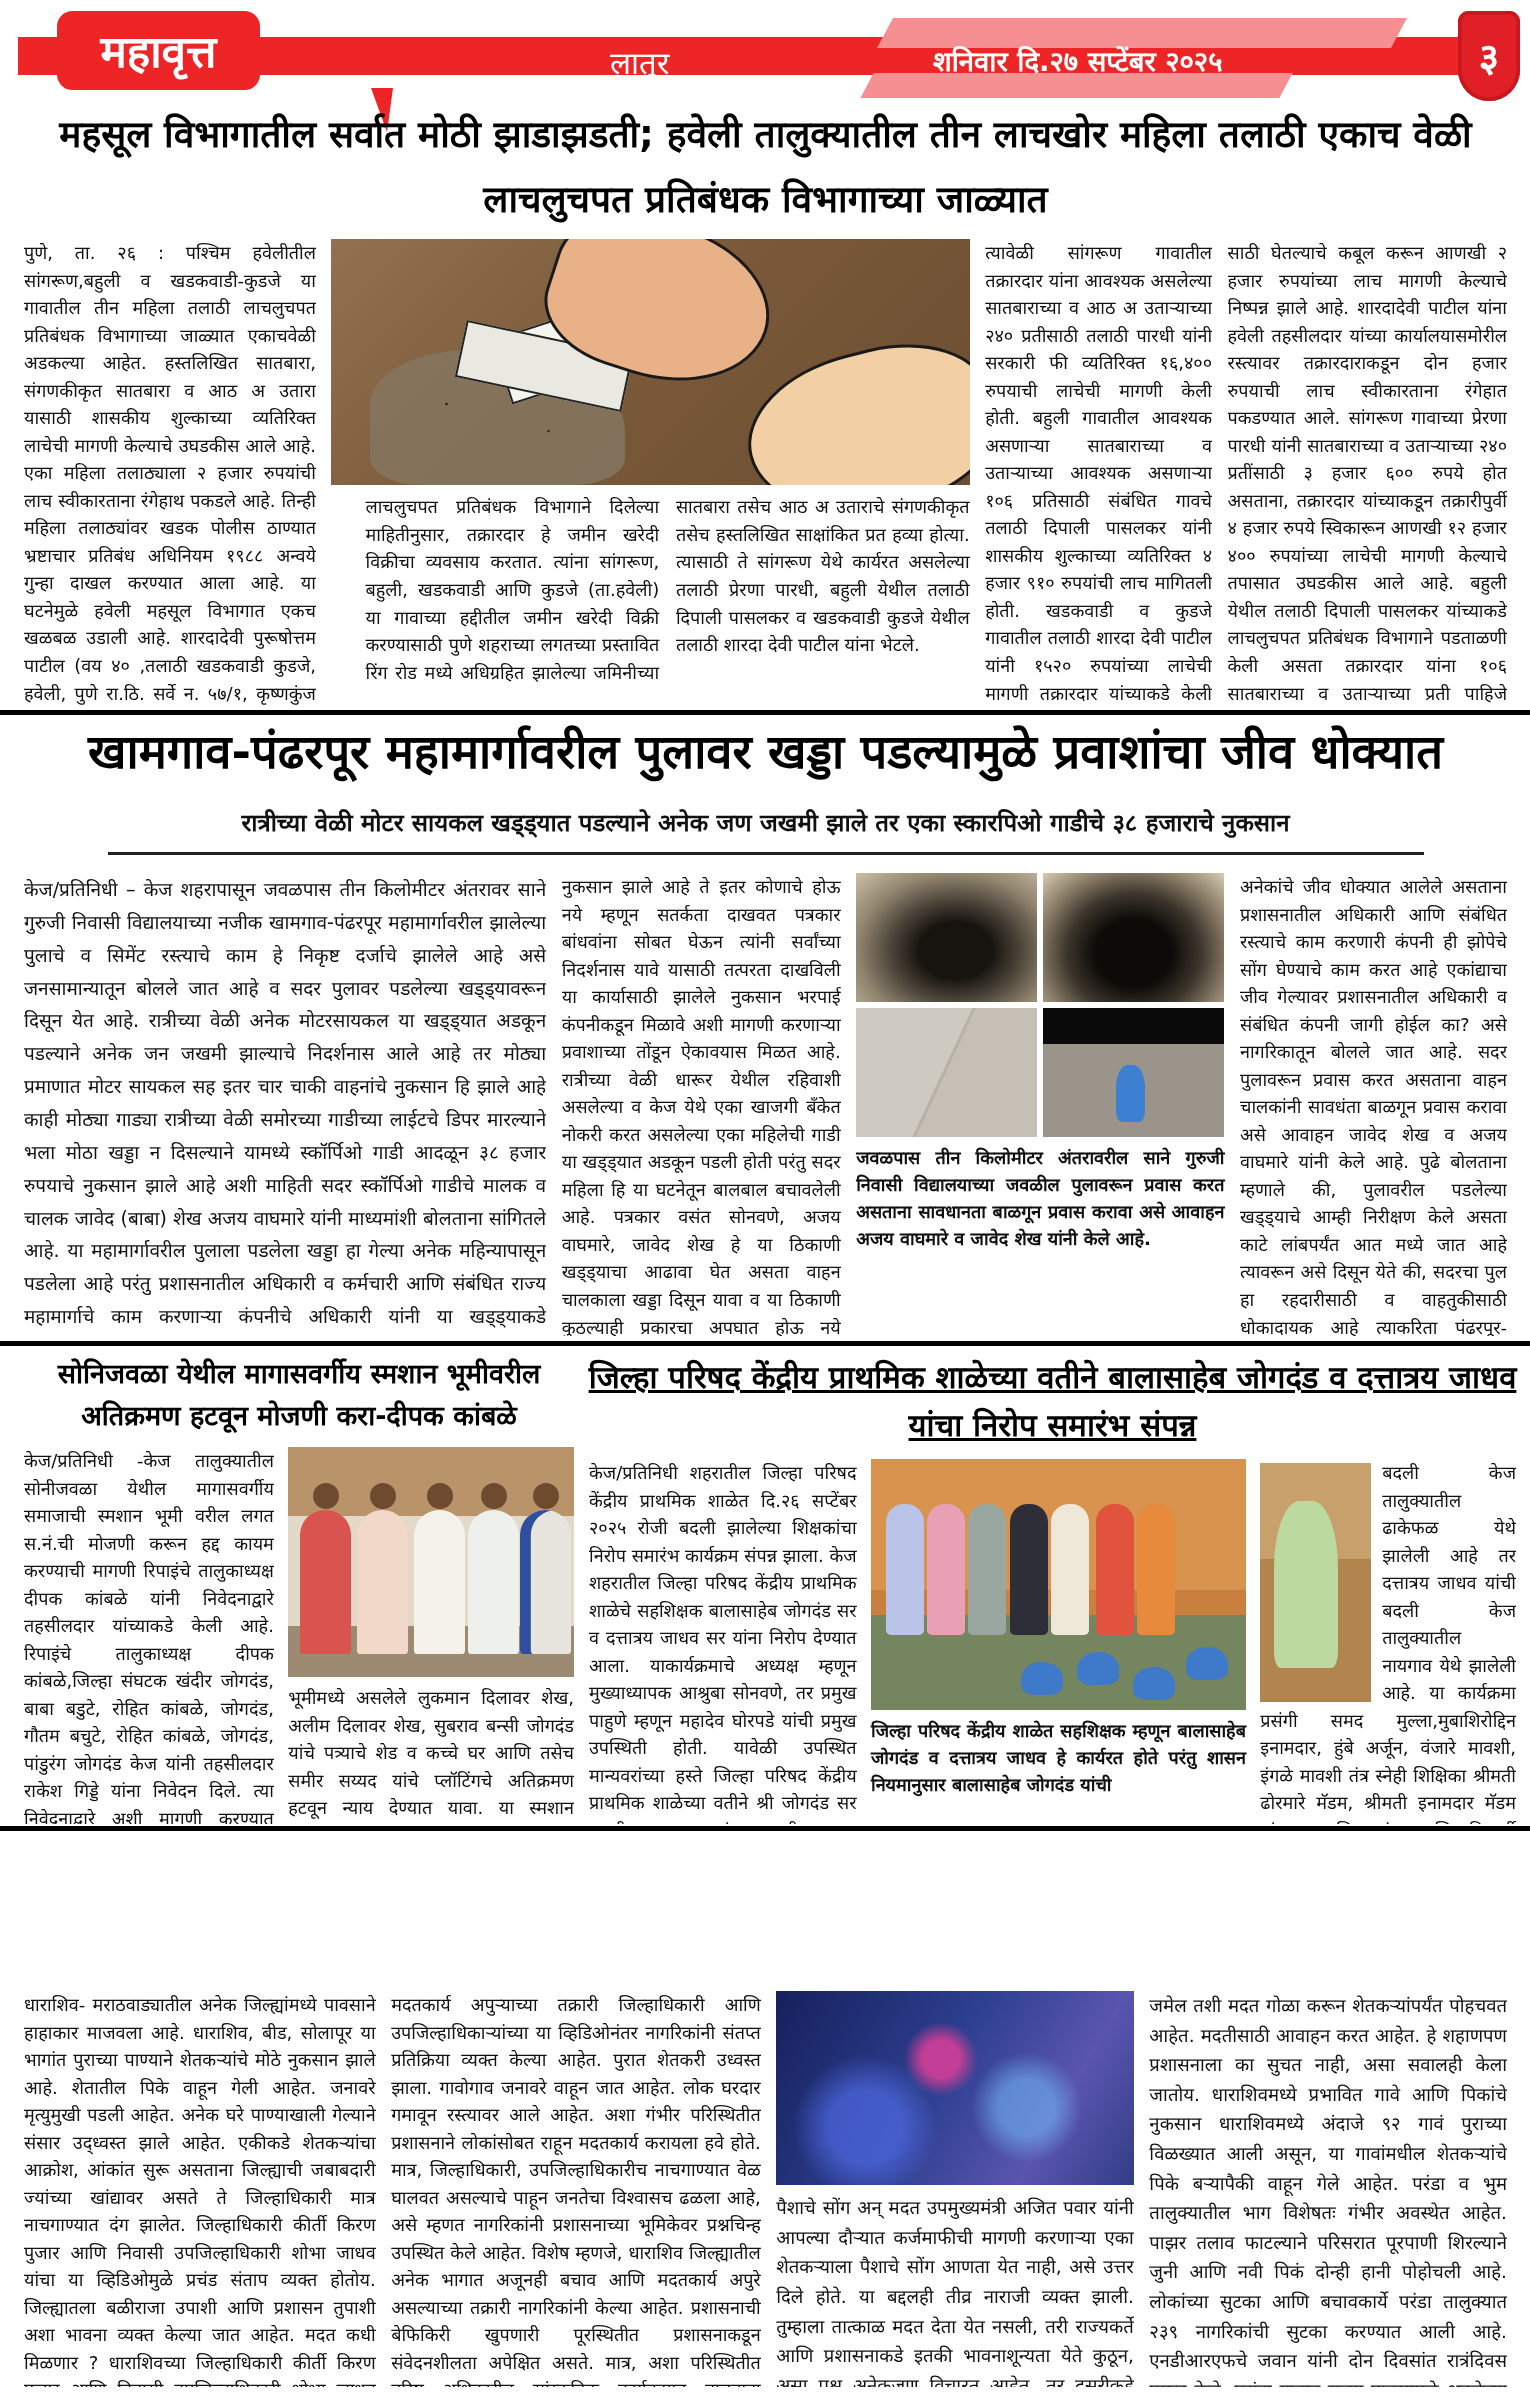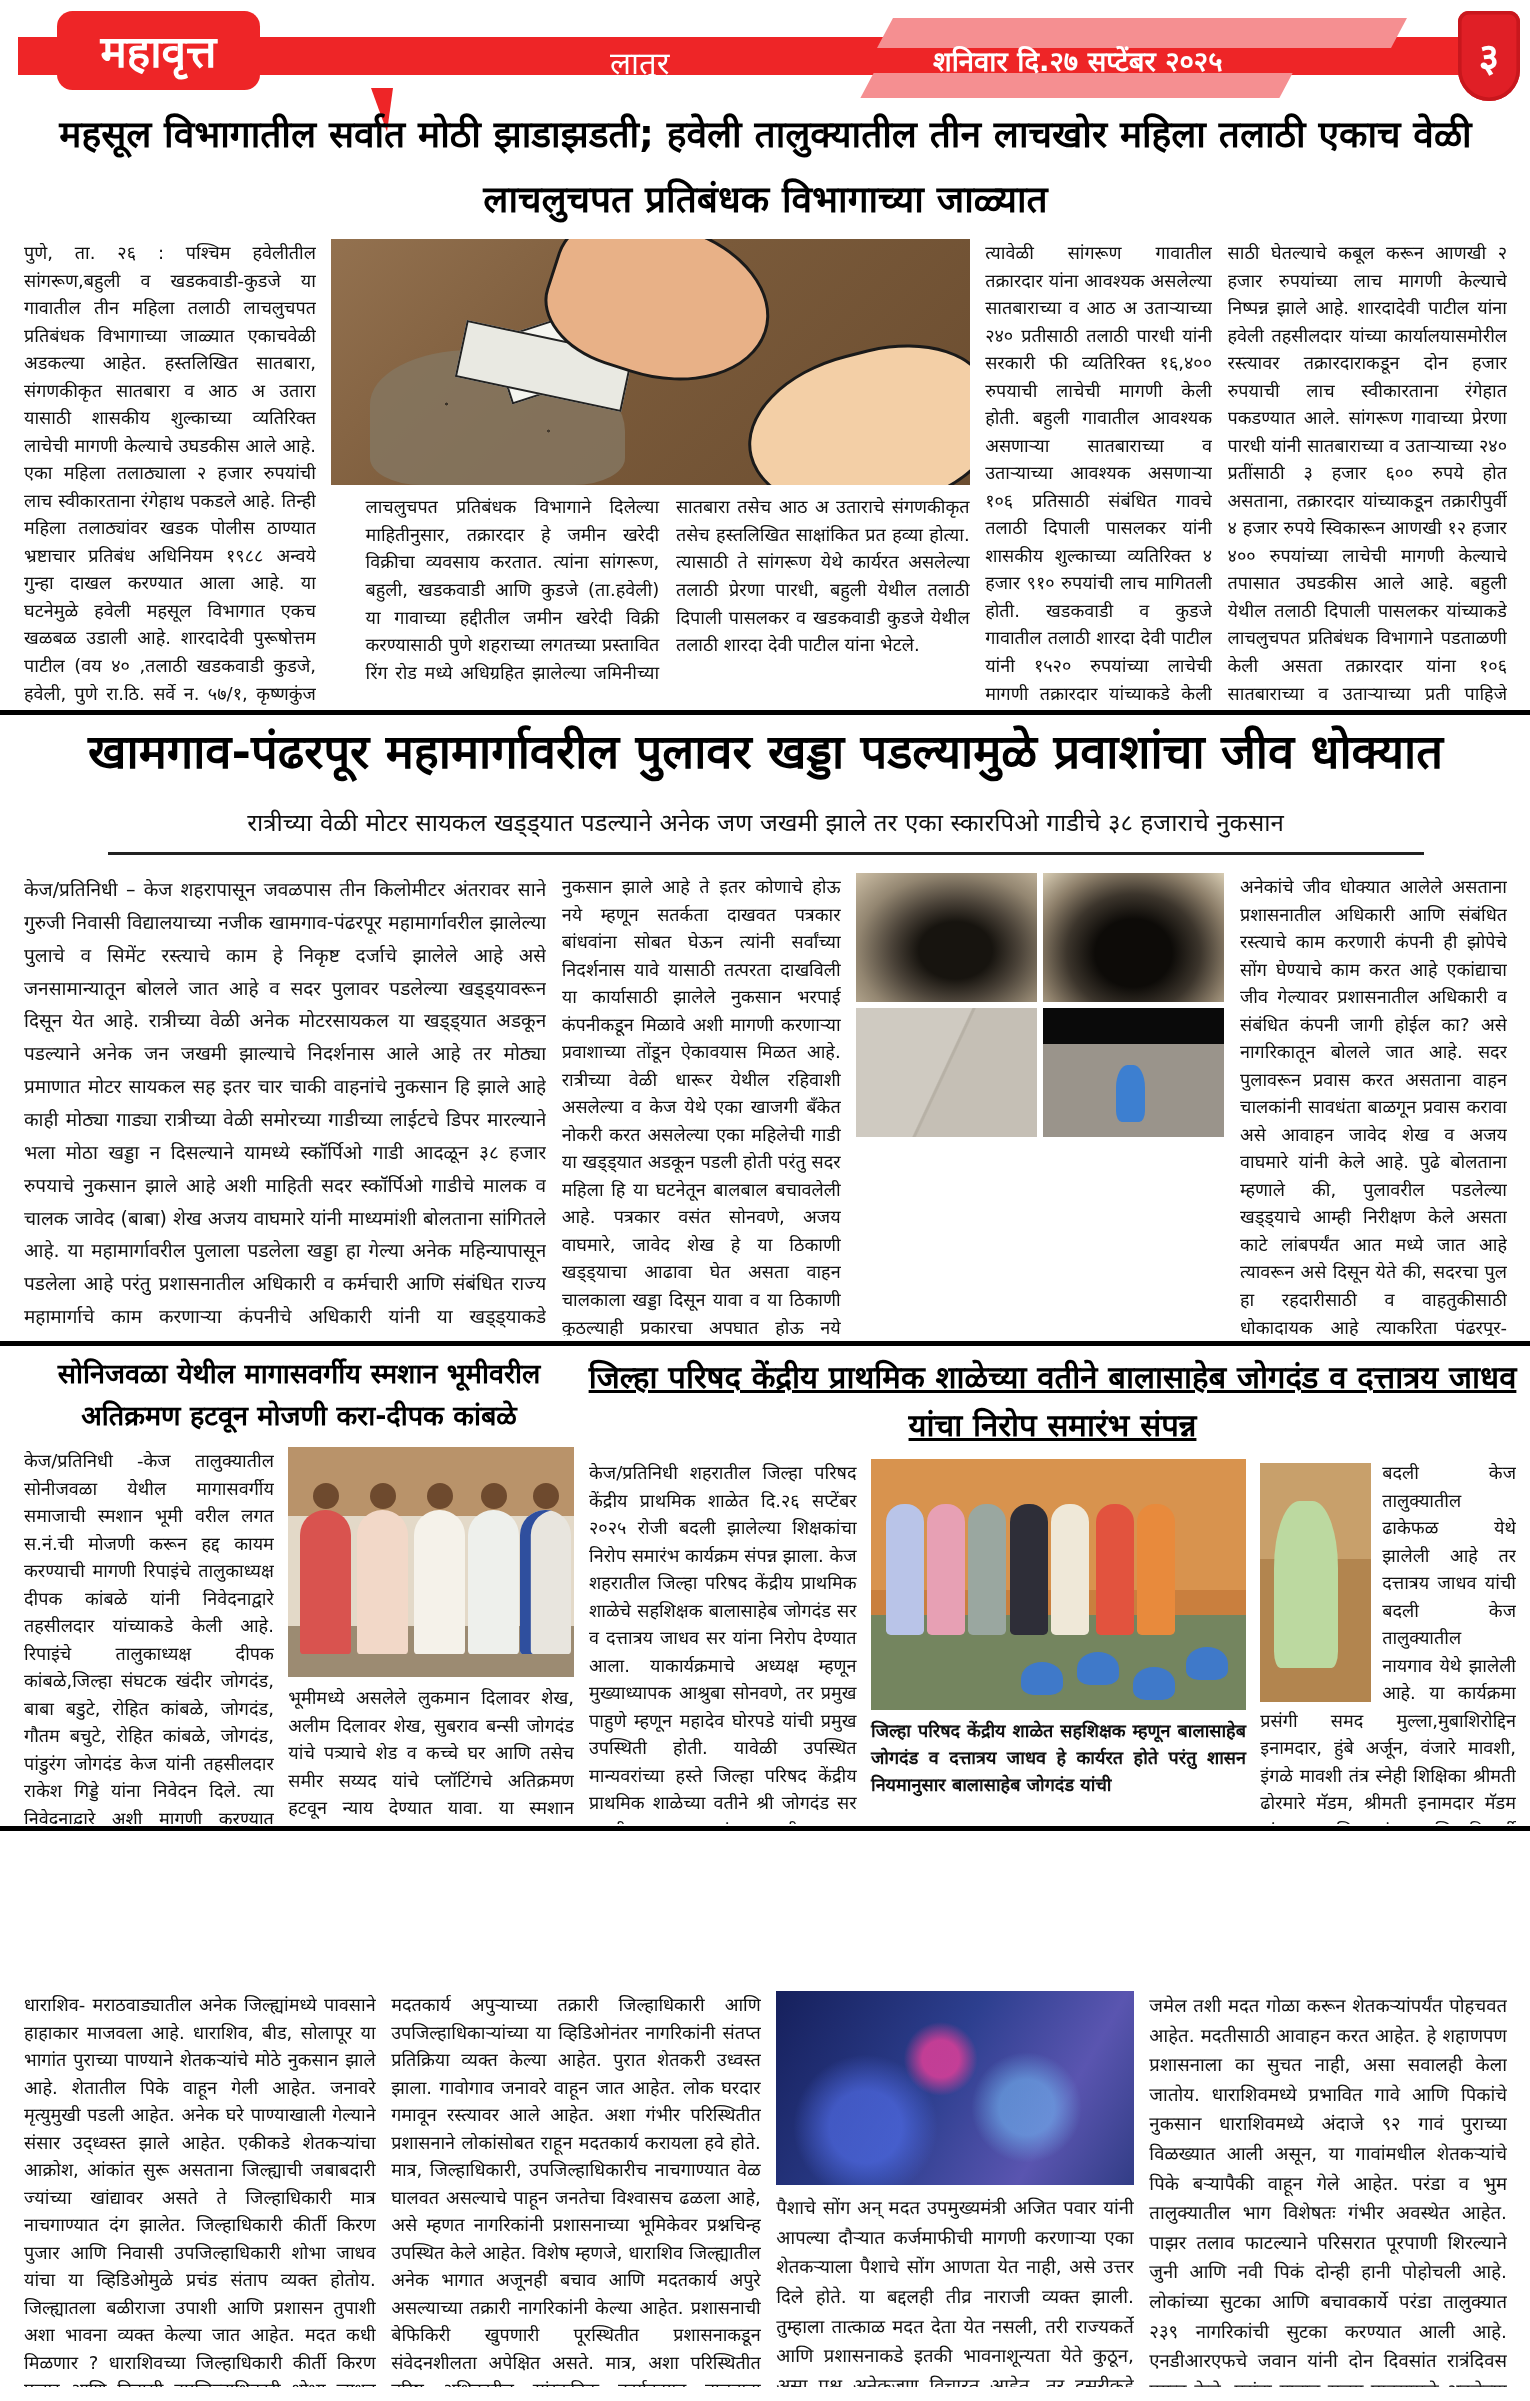--- a/index.html
+++ b/index.html
@@ -16,21 +16,21 @@
   .city{position:absolute;left:610px;top:41px;color:#ffffff;font-size:31px;font-weight:normal;}
   .mdate{position:absolute;left:933px;top:42px;color:#ffffff;font-size:27.5px;font-weight:bold;}
   .page-badge{position:absolute;left:1458px;top:10.8px;width:62px;height:90px;background:#e01f26;
               border-radius:10.8px 10.8px 31px 31px;display:flex;align-items:center;justify-content:center;
               box-shadow:inset 0 0 0 3.6px #c8171d;}
   .page-badge span{color:#ffffff;font-size:39px;font-weight:bold;}
   
   .headline{position:absolute;text-align:center;font-weight:bold;color:#000;}
   .h-a1{left:33px;width:1465px;top:103px;font-size:37px;line-height:1.75;}
   .h-a2{left:12px;width:1507px;top:721px;font-size:47px;line-height:1.3;}
-  .sub-a2{left:72px;width:1387px;top:808px;font-size:24px;line-height:1.3;font-weight:normal;text-align:center;position:absolute;}
+  .sub-a2{left:72px;width:1387px;top:808px;font-size:24px;line-height:1.3;font-weight:bold;text-align:center;position:absolute;}
   .sub-rule{position:absolute;left:108px;width:1316px;top:852px;height:3px;background:#222;}
   .h-a3{left:18px;width:562px;top:1353px;font-size:27px;line-height:1.55;}
   .h-a4{left:586px;width:933px;top:1353px;font-size:31px;line-height:1.55;text-decoration:underline;}
   .h-a5{left:24px;width:1483px;top:1837px;font-size:38px;line-height:1.75;}
   
   .bodytxt{font-size:18px;line-height:1.53;text-align:justify;overflow:hidden;}
   .row{position:absolute;display:flex;}
   .a1row{left:24px;top:239px;width:1483px;height:468px;gap:15.5px;}
   .a1c1{width:350px;height:468px;}
   .a1mid{width:765px;display:flex;flex-direction:column;gap:8.4px;}
@@ -139,20 +139,21 @@
     <div class="bodytxt a2c2">नुकसान झाले आहे ते इतर कोणाचे होऊ नये म्हणून सतर्कता दाखवत पत्रकार बांधवांना सोबत घेऊन त्यांनी सर्वांच्या निदर्शनास यावे यासाठी तत्परता दाखविली या कार्यासाठी झालेले नुकसान भरपाई कंपनीकडून मिळावे अशी मागणी करणाऱ्या प्रवाशाच्या तोंडून ऐकावयास मिळत आहे. रात्रीच्या वेळी धारूर येथील रहिवाशी असलेल्या व केज येथे एका खाजगी बँकेत नोकरी करत असलेल्या एका महिलेची गाडी या खड्ड्यात अडकून पडली होती परंतु सदर महिला हि या घटनेतून बालबाल बचावलेली आहे. पत्रकार वसंत सोनवणे, अजय वाघमारे, जावेद शेख हे या ठिकाणी खड्ड्याचा आढावा घेत असता वाहन चालकाला खड्डा दिसून यावा व या ठिकाणी कुठल्याही प्रकारचा अपघात होऊ नये याकरिता खड्ड्यात झाडाचे फाटे लावले. सदर पुलाचे काँक्रेट, भिंतीला मोठमोठे तडे जाऊन भेगा पडलेल्या आहेत. सदर पूल अपघात व वाहन चालकांचा मृत्यूचा सापळा बनला की,काय? असा संतप्त सवाल प्रवाशांकडून उपस्थित केला जात आहे. जर एखादी दुर्घटना घडली तर याला जबाबदार कोण राहणार असे अनेक प्रश्न जनसामान्यातून उपस्थित केले जात आहे. यापुलावरील रस्त्यावर पडलेल्या खड्ड्यांमुळे पूर्णपणे मोटारसायकल व भेगा पडलेले आहेत.</div>
     <div class="a2photos">
       <div class="pgrid">
         <div class="tile t-hole1"></div>
         <div class="tile t-hole2"></div>
         <div class="tile t-crack"></div>
         <div class="tile t-road">
             <div class="fig"></div>
           </div>
       </div>
+      <div class="caption">जवळपास तीन किलोमीटर अंतरावरील साने गुरुजी निवासी विद्यालयाच्या जवळील पुलावरून प्रवास करत असताना सावधानता बाळगून प्रवास करावा असे आवाहन अजय वाघमारे व जावेद शेख यांनी केले आहे.</div>
     </div>
     <div class="bodytxt a2c4">अनेकांचे जीव धोक्यात आलेले असताना प्रशासनातील अधिकारी आणि संबंधित रस्त्याचे काम करणारी कंपनी ही झोपेचे सोंग घेण्याचे काम करत आहे एकांद्याचा जीव गेल्यावर प्रशासनातील अधिकारी व संबंधित कंपनी जागी होईल का? असे नागरिकातून बोलले जात आहे. सदर पुलावरून प्रवास करत असताना वाहन चालकांनी सावधंता बाळगून प्रवास करावा असे आवाहन जावेद शेख व अजय वाघमारे यांनी केले आहे. पुढे बोलताना म्हणाले की, पुलावरील पडलेल्या खड्ड्याचे आम्ही निरीक्षण केले असता काटे लांबपर्यंत आत मध्ये जात आहे त्यावरून असे दिसून येते की, सदरचा पुल हा रहदारीसाठी व वाहतुकीसाठी धोकादायक आहे त्याकरिता पंढरपूर-खामगाव महामार्गावर केज शहरापासून</div>
   </div>
 
   <div class="rule" style="left:0;top:1341px;width:1530px;height:5.4px;"></div>
 
   <div class="headline h-a3">सोनिजवळा येथील मागासवर्गीय स्मशान भूमीवरील अतिक्रमण हटवून मोजणी करा-दीपक कांबळे</div>
   <div class="row a3body">
     <div class="bodytxt a3c1">केज/प्रतिनिधी -केज तालुक्यातील सोनीजवळा येथील मागासवर्गीय समाजाची स्मशान भूमी वरील लगत स.नं.ची मोजणी करून हद्द कायम करण्याची मागणी रिपाइंचे तालुकाध्यक्ष दीपक कांबळे यांनी निवेदनाद्वारे तहसीलदार यांच्याकडे केली आहे. रिपाइंचे तालुकाध्यक्ष दीपक कांबळे,जिल्हा संघटक खंदीर जोगदंड, बाबा बडुटे, रोहित कांबळे, जोगदंड, गौतम बचुटे, रोहित कांबळे, जोगदंड, पांडुरंग जोगदंड केज यांनी तहसीलदार राकेश गिड्डे यांना निवेदन दिले. त्या निवेदनाद्वारे अशी मागणी करण्यात आली आहे की, सोनीजवळा ता. केज येथील मागासवर्गीय समाजाच्या स्मशान भूमी लगत सर्वे नं.१२२/अ /१ हा पूर्ण सर्वे नं मोजून त्या बांधावर दलित स्मशान भूमी लगत होणारी पायवाट रस्ता त्या सर्वे नं बांधावरून करण्यात यावा. तसेच गावठाण अंतर्गत दलित स्मशान</div>
     <div class="a3right">

